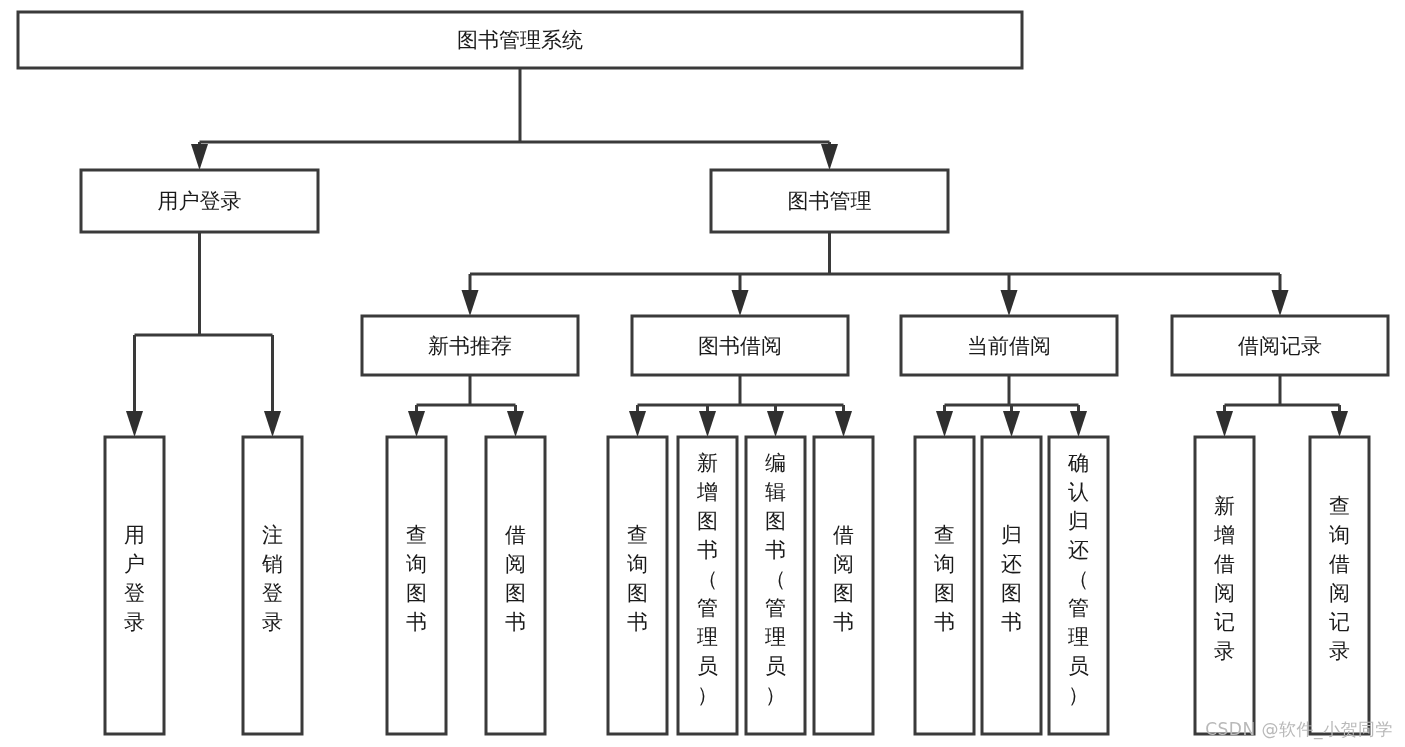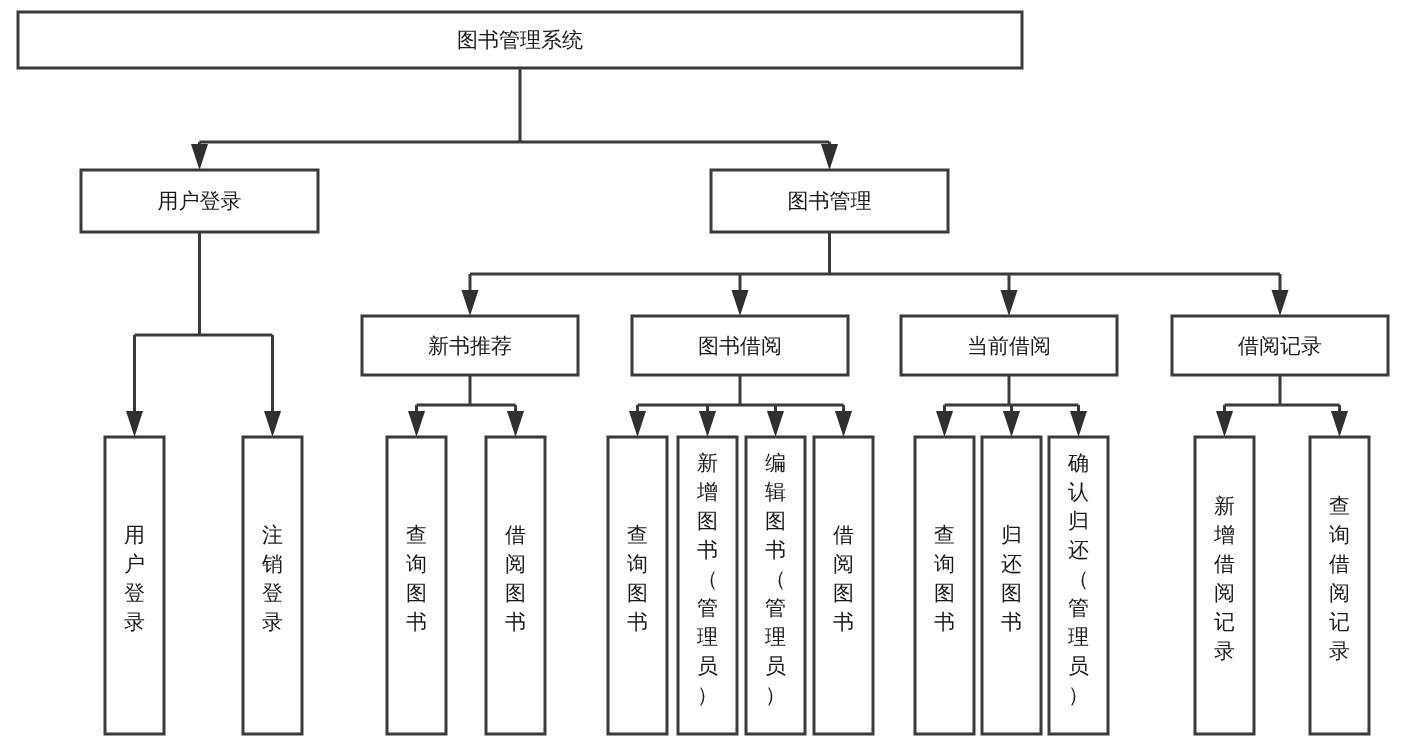--- a/index.html
+++ b/index.html
@@ -196,13 +196,14 @@
       </g>
       <g>
         <rect x="1195" y="437" width="59" height="297" class="node-box"></rect>
         <text x="1224.5" y="513" class="node-label-v"><tspan x="1224.5" dy="0">新</tspan><tspan x="1224.5" dy="29">增</tspan><tspan x="1224.5" dy="29">借</tspan><tspan x="1224.5" dy="29">阅</tspan><tspan x="1224.5" dy="29">记</tspan><tspan x="1224.5" dy="29">录</tspan></text>
       </g>
       <g>
         <rect x="1310" y="437" width="59" height="297" class="node-box"></rect>
         <text x="1339.5" y="513" class="node-label-v"><tspan x="1339.5" dy="0">查</tspan><tspan x="1339.5" dy="29">询</tspan><tspan x="1339.5" dy="29">借</tspan><tspan x="1339.5" dy="29">阅</tspan><tspan x="1339.5" dy="29">记</tspan><tspan x="1339.5" dy="29">录</tspan></text>
       </g>
     </svg>
+  <div class="watermark">CSDN @软件_小贺同学</div>
 </div>
 
 </body></html>

